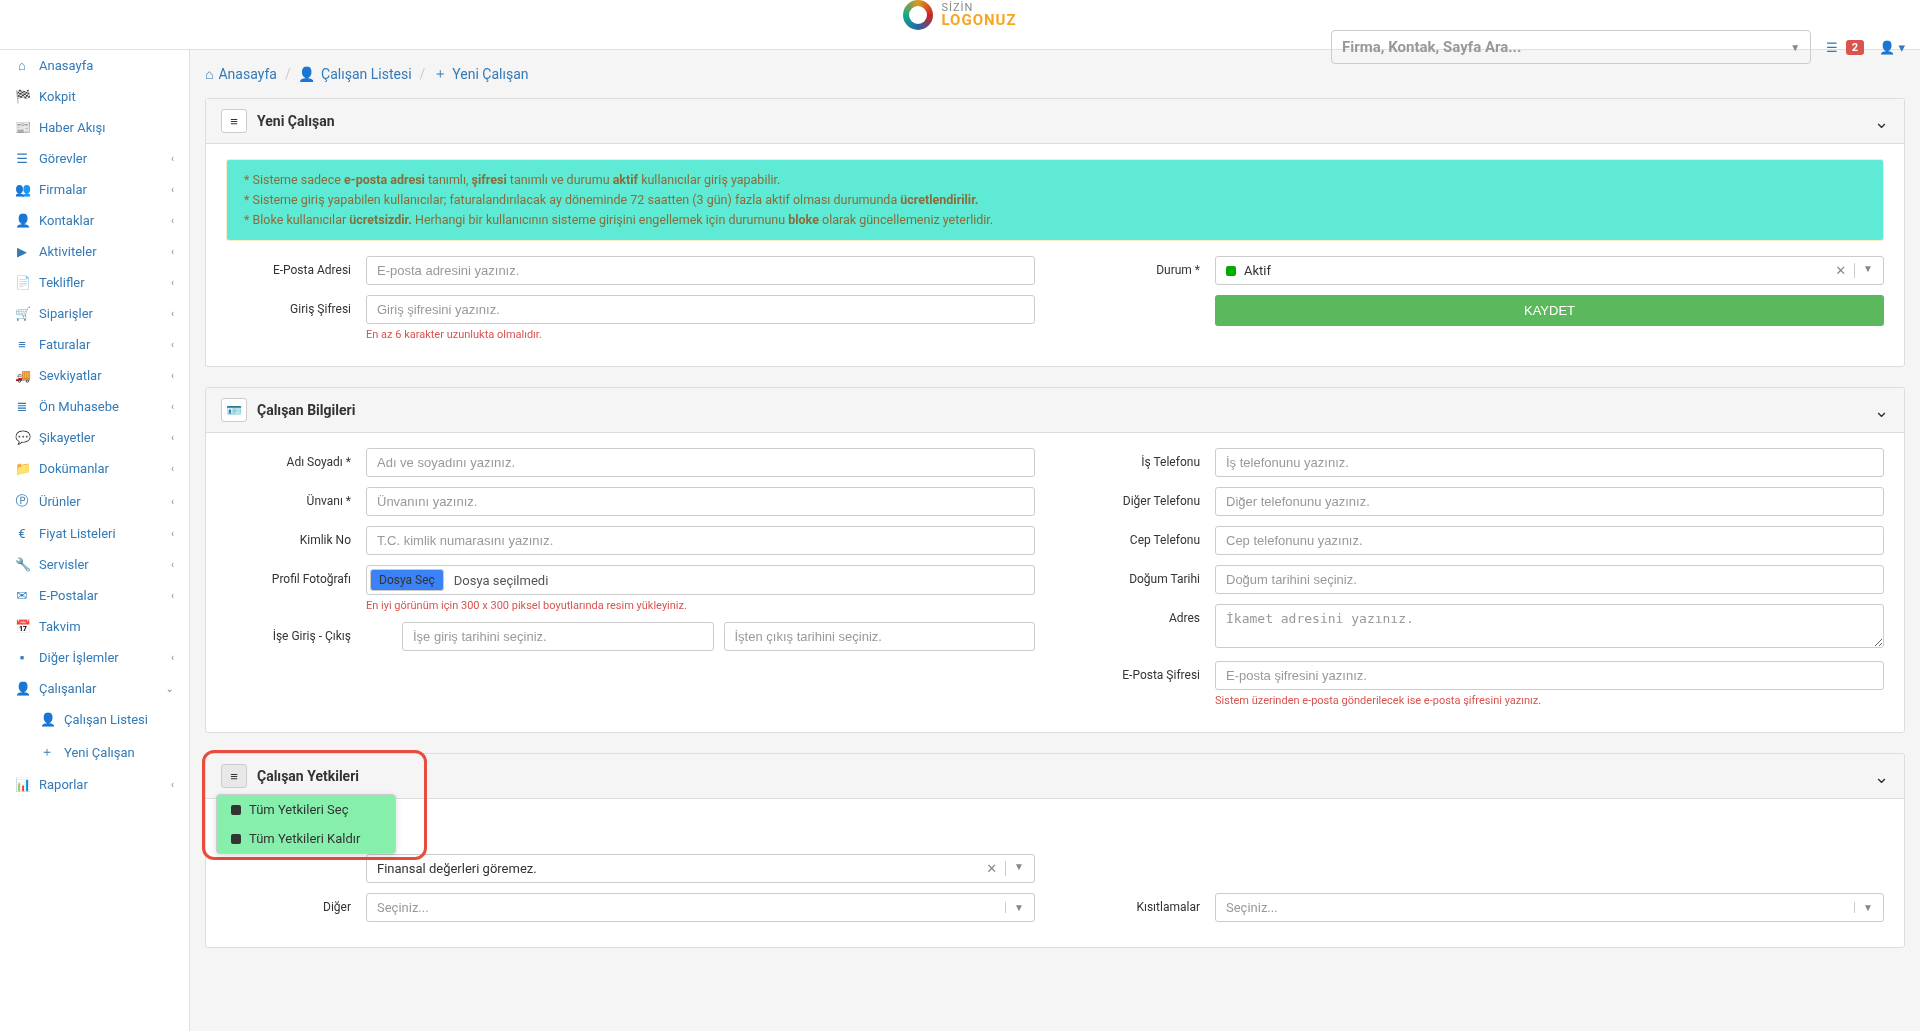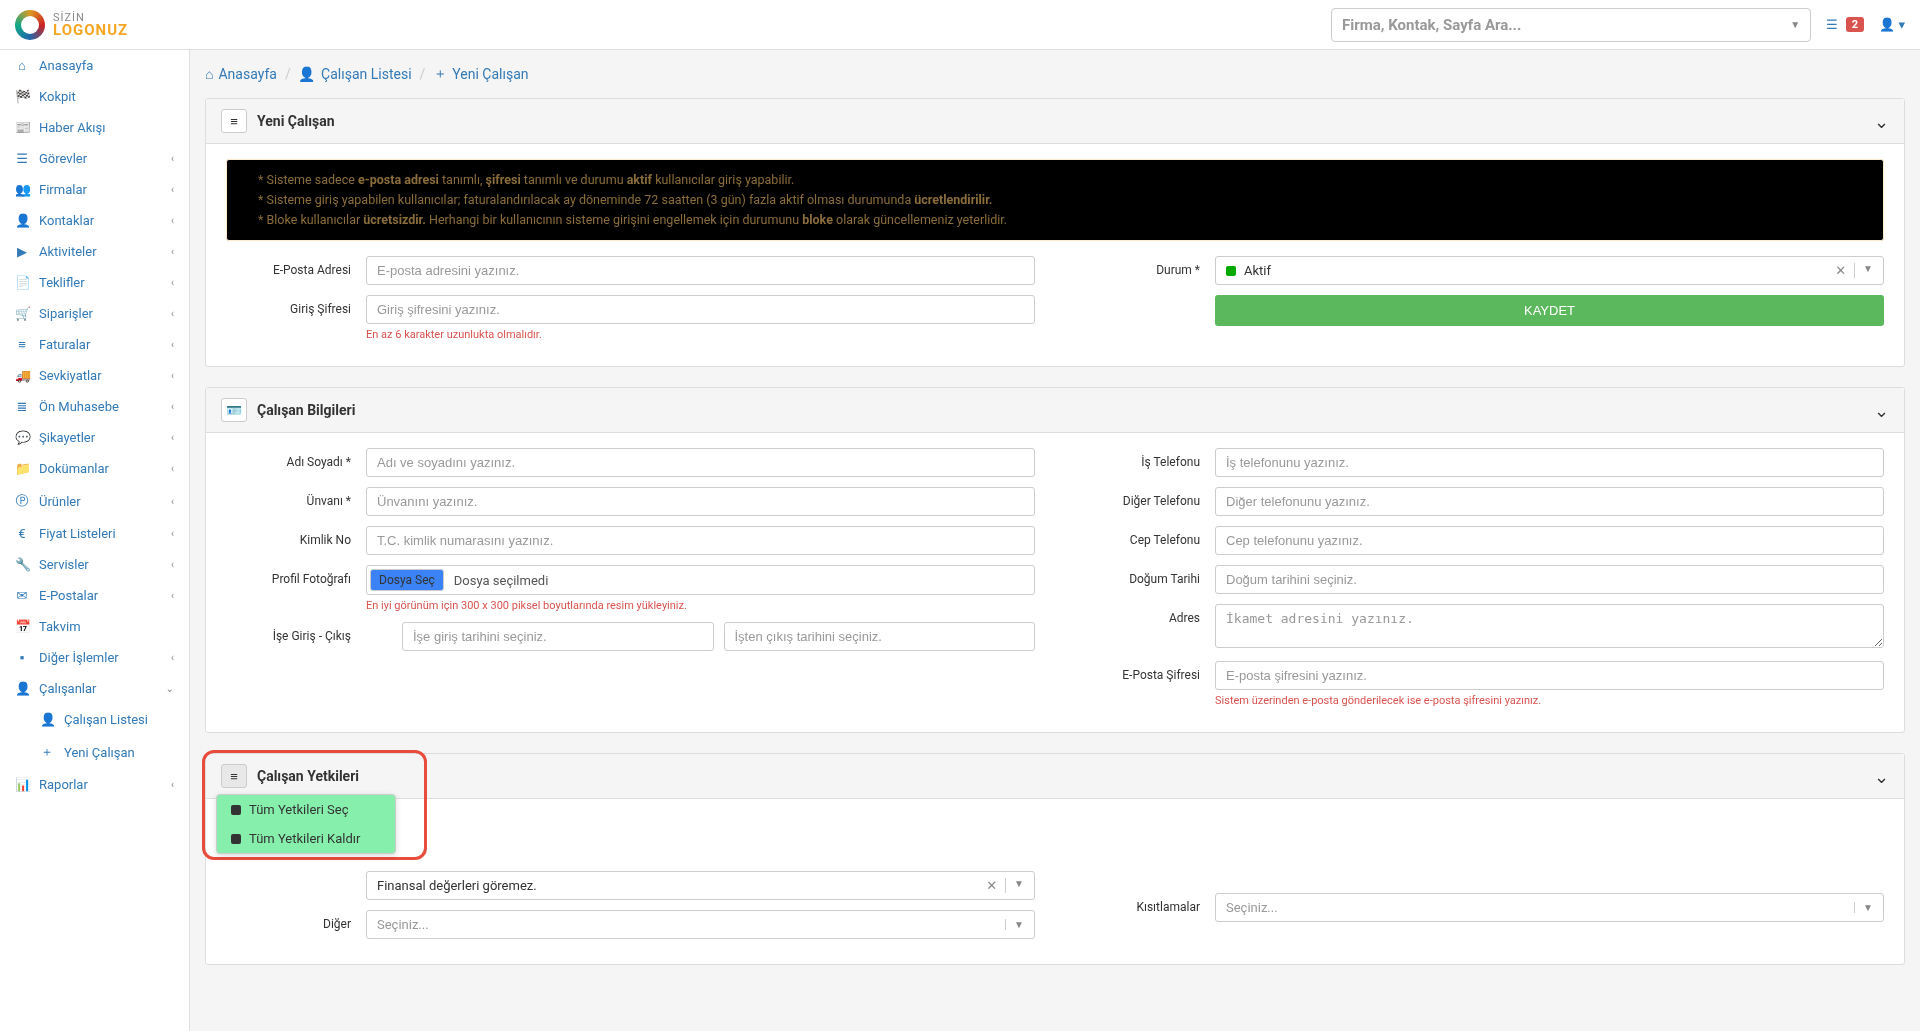--- a/index.html
+++ b/index.html
@@ -1,17 +1,17 @@
 <!DOCTYPE html>
 <html><head>
 <meta charset="utf-8">
 <style>
 * { box-sizing: border-box; margin: 0; padding: 0; }
 body { font-family: -apple-system, BlinkMacSystemFont, "Segoe UI", Roboto, sans-serif; font-size: 13px; color: #333; background: #f5f5f5; }
-.topbar { height: 50px; background: #fff; border-bottom: 1px solid #e0e0e0; display: flex; align-items: center; padding: 0 15px; position: relative; }
+.topbar { height: 50px; background: #fff; border-bottom: 1px solid #e0e0e0; display: flex; align-items: center; padding: 0 15px; position: relative; flex-direction: column; }
 .logo { display: flex; align-items: center; gap: 8px; }
 .logo-icon { width: 30px; height: 30px; border-radius: 50%; background: conic-gradient(#d92, #c22, #26a, #1a8, #d92); position: relative; }
 .logo-icon::after { content: ''; position: absolute; top: 6px; left: 6px; right: 6px; bottom: 6px; background: #fff; border-radius: 50%; }
 .logo-text { line-height: 1; }
 .logo-text .l1 { color: #888; font-size: 11px; letter-spacing: 1px; }
 .logo-text .l2 { color: #F5A623; font-weight: bold; font-size: 15px; letter-spacing: 1px; }
 .topbar-right { margin-left: auto; display: flex; align-items: center; gap: 15px; }
 .search-box { width: 480px; border: 1px solid #ccc; border-radius: 4px; height: 34px; display: flex; align-items: center; padding: 0 10px; color: #999; font-size: 15px; font-weight: bold; justify-content: space-between; }
 .search-box .caret { font-size: 10px; color: #888; }
 .top-icons { display: flex; align-items: center; gap: 8px; }
@@ -30,21 +30,21 @@
 .breadcrumb a { color: #337ab7; text-decoration: none; display: flex; align-items: center; gap: 5px; }
 .breadcrumb .sep { color: #ccc; }
 
 .panel { background: #fff; border: 1px solid #ddd; border-radius: 3px; margin-bottom: 20px; }
 .panel-header { background: #f5f5f5; border-bottom: 1px solid #ddd; padding: 10px 15px; display: flex; align-items: center; gap: 10px; }
 .panel-header .toggle-btn { border: 1px solid #ccc; background: #fff; border-radius: 3px; width: 26px; height: 24px; display: flex; align-items: center; justify-content: center; cursor: pointer; }
 .panel-header .title { font-weight: bold; font-size: 14px; }
 .panel-header .collapse { margin-left: auto; cursor: pointer; font-size: 18px; }
 .panel-body { padding: 15px 20px; }
 
-.alert { background: #000000; border: 1px solid #faebcc; color: #8a6d3b; padding: 10px 31px; border-radius: 3px; margin-bottom: 15px; font-size: 12.5px; line-height: 1.6; }
+.alert { background: #5eead4; border: 1px solid #faebcc; color: #8a6d3b; padding: 10px 17px; border-radius: 3px; margin-bottom: 15px; font-size: 12.5px; line-height: 1.6; }
 .alert b { font-weight: bold; }
 
 .form-row { display: flex; align-items: flex-start; margin-bottom: 10px; }
 .form-label { width: 140px; text-align: right; padding-right: 15px; padding-top: 7px; font-size: 12px; color: #333; }
 .form-input { flex: 1; }
 .form-input input[type=text], .form-input input[type=password], .form-input textarea { width: 100%; border: 1px solid #ccc; border-radius: 3px; padding: 6px 10px; font-size: 13px; color: #555; }
 .form-input input::placeholder, .form-input textarea::placeholder { color: #999; }
 .help-text { font-size: 11px; color: #d9534f; margin-top: 4px; }
 .help-muted { font-size: 11px; color: #d9534f; margin-top: 4px; }
 
@@ -368,21 +368,21 @@
           <a href="#">
               <span class="sq"></span>
               <span>Tüm Yetkileri Kaldır</span>
             </a>
         </div>
       </div>
       <div class="highlight-box" style="top:-4px;left:-4px;width:225px;height:110px"></div>
       <div class="panel-body">
         <div class="two-col">
           <div class="col">
-            <div class="form-row" style="margin-top:57px">
+            <div class="form-row" style="margin-top:40px">
               <div class="form-label"></div>
               <div class="form-input">
                 <div class="select-ctl">
                   <span>Finansal değerleri göremez.</span>
                   <span style="display:flex;gap:8px">
                       <span class="clear">✕</span>
                       <span class="caret">▼</span>
                     </span>
                 </div>
               </div>

